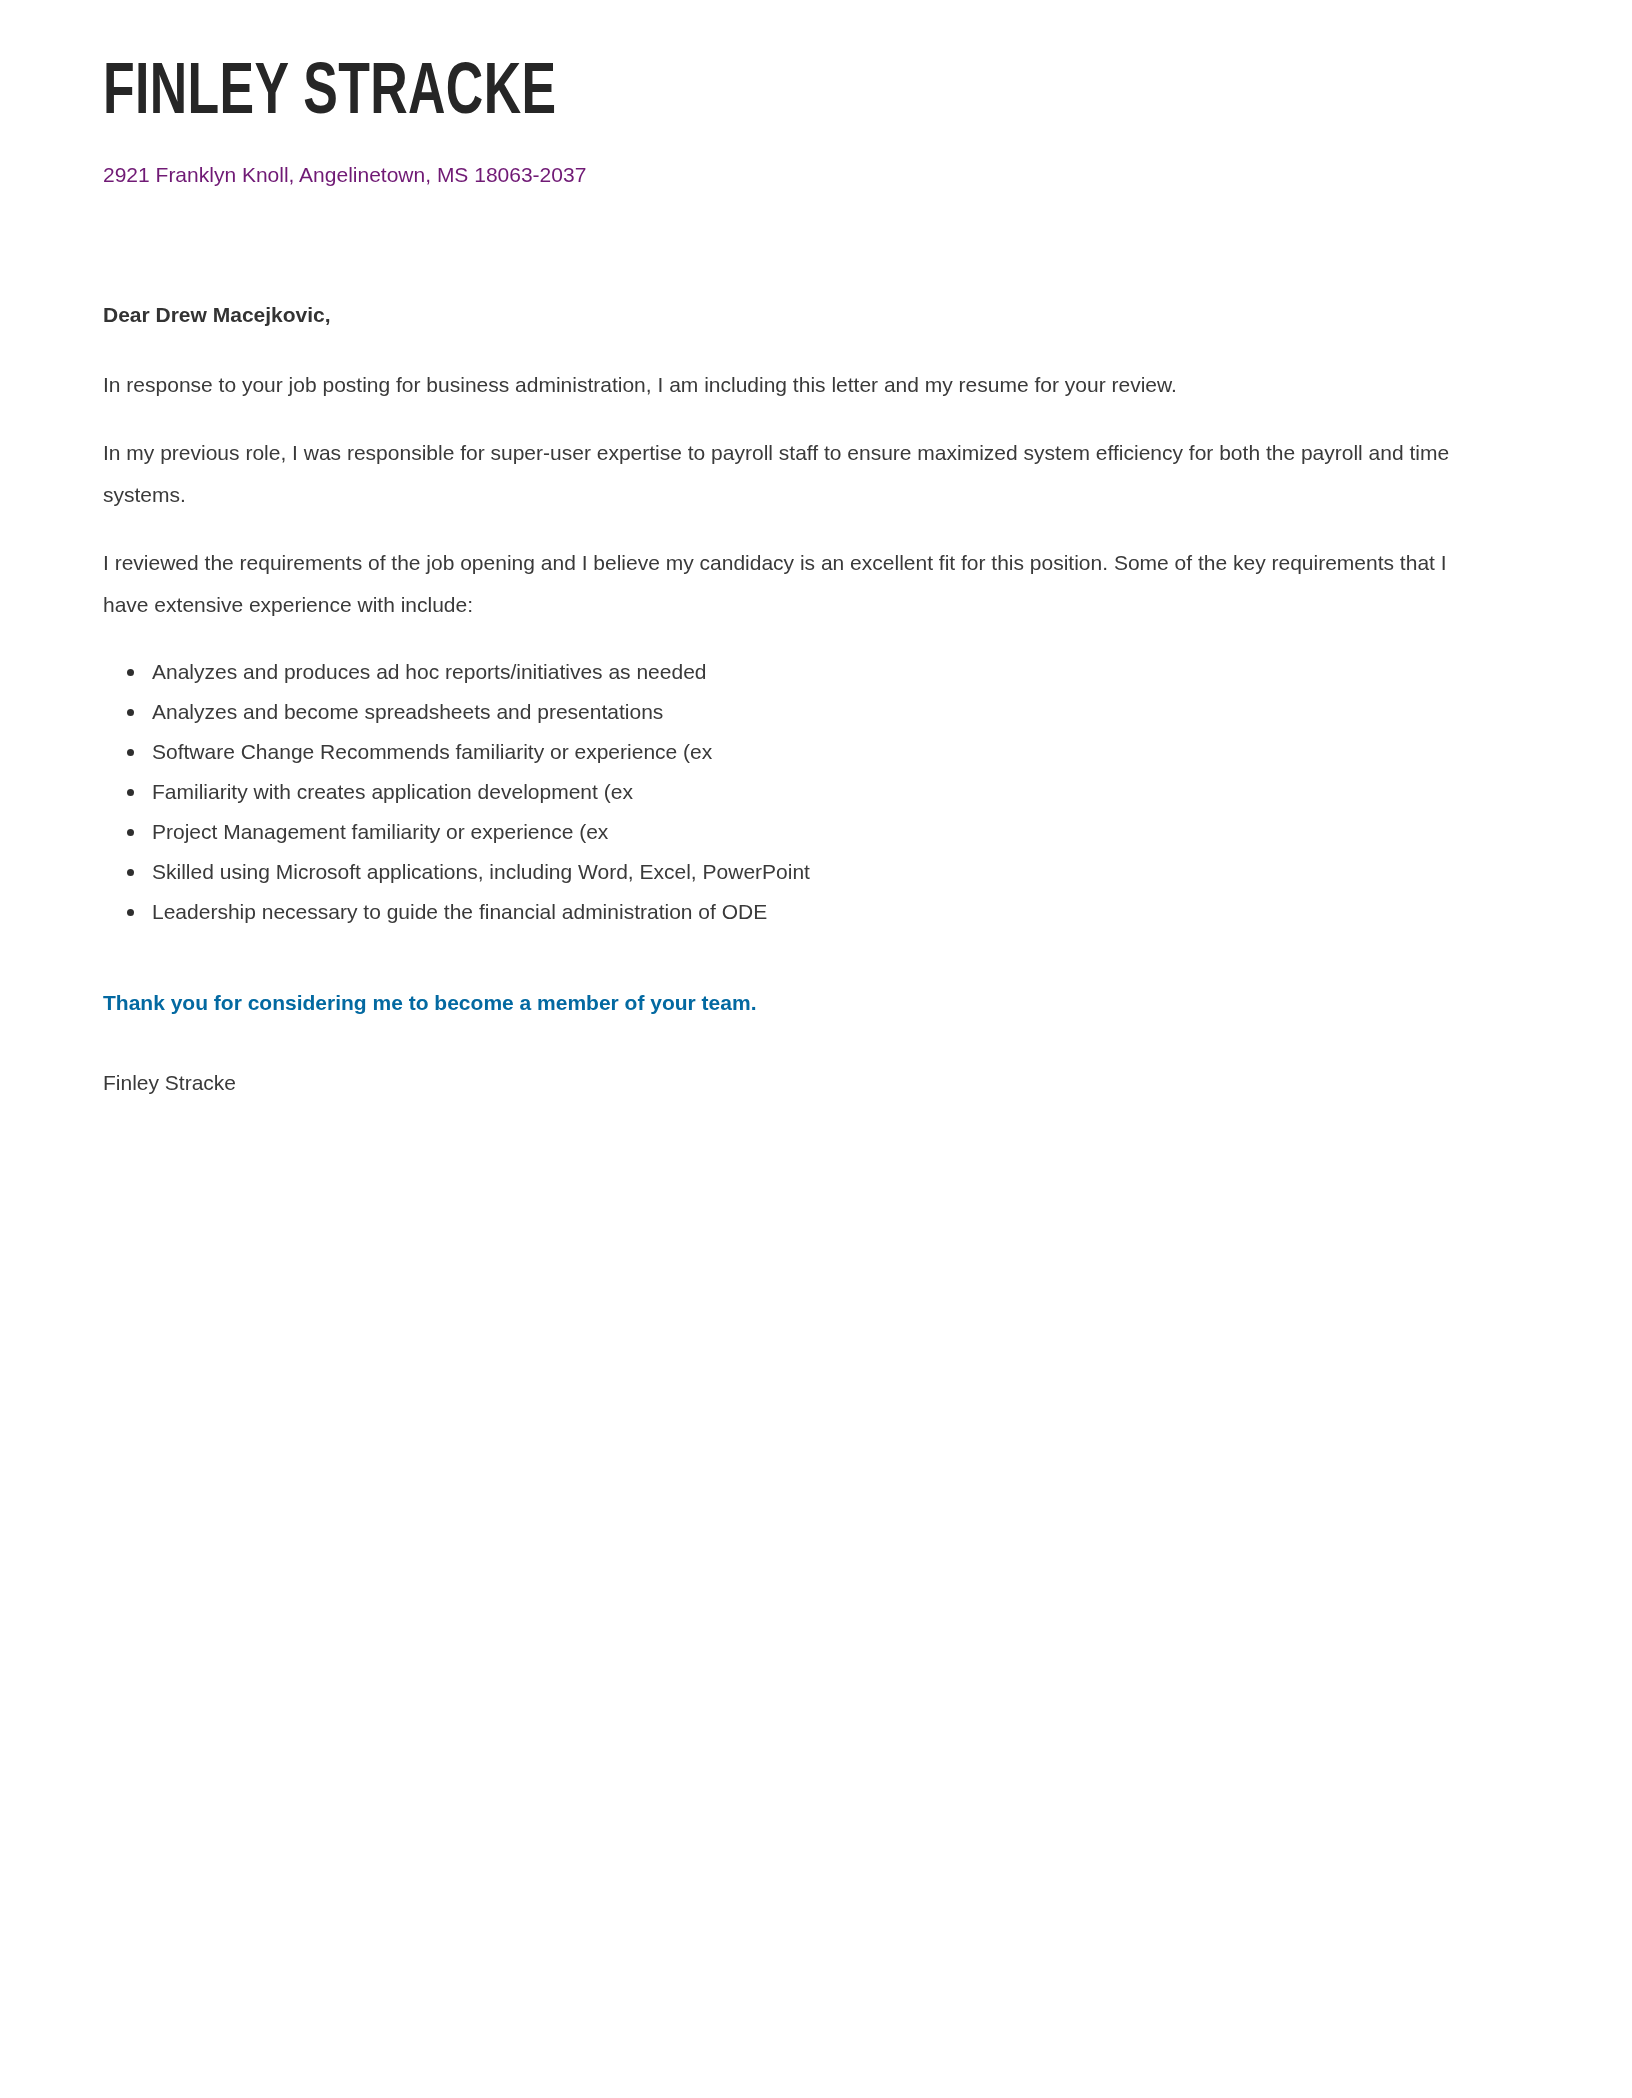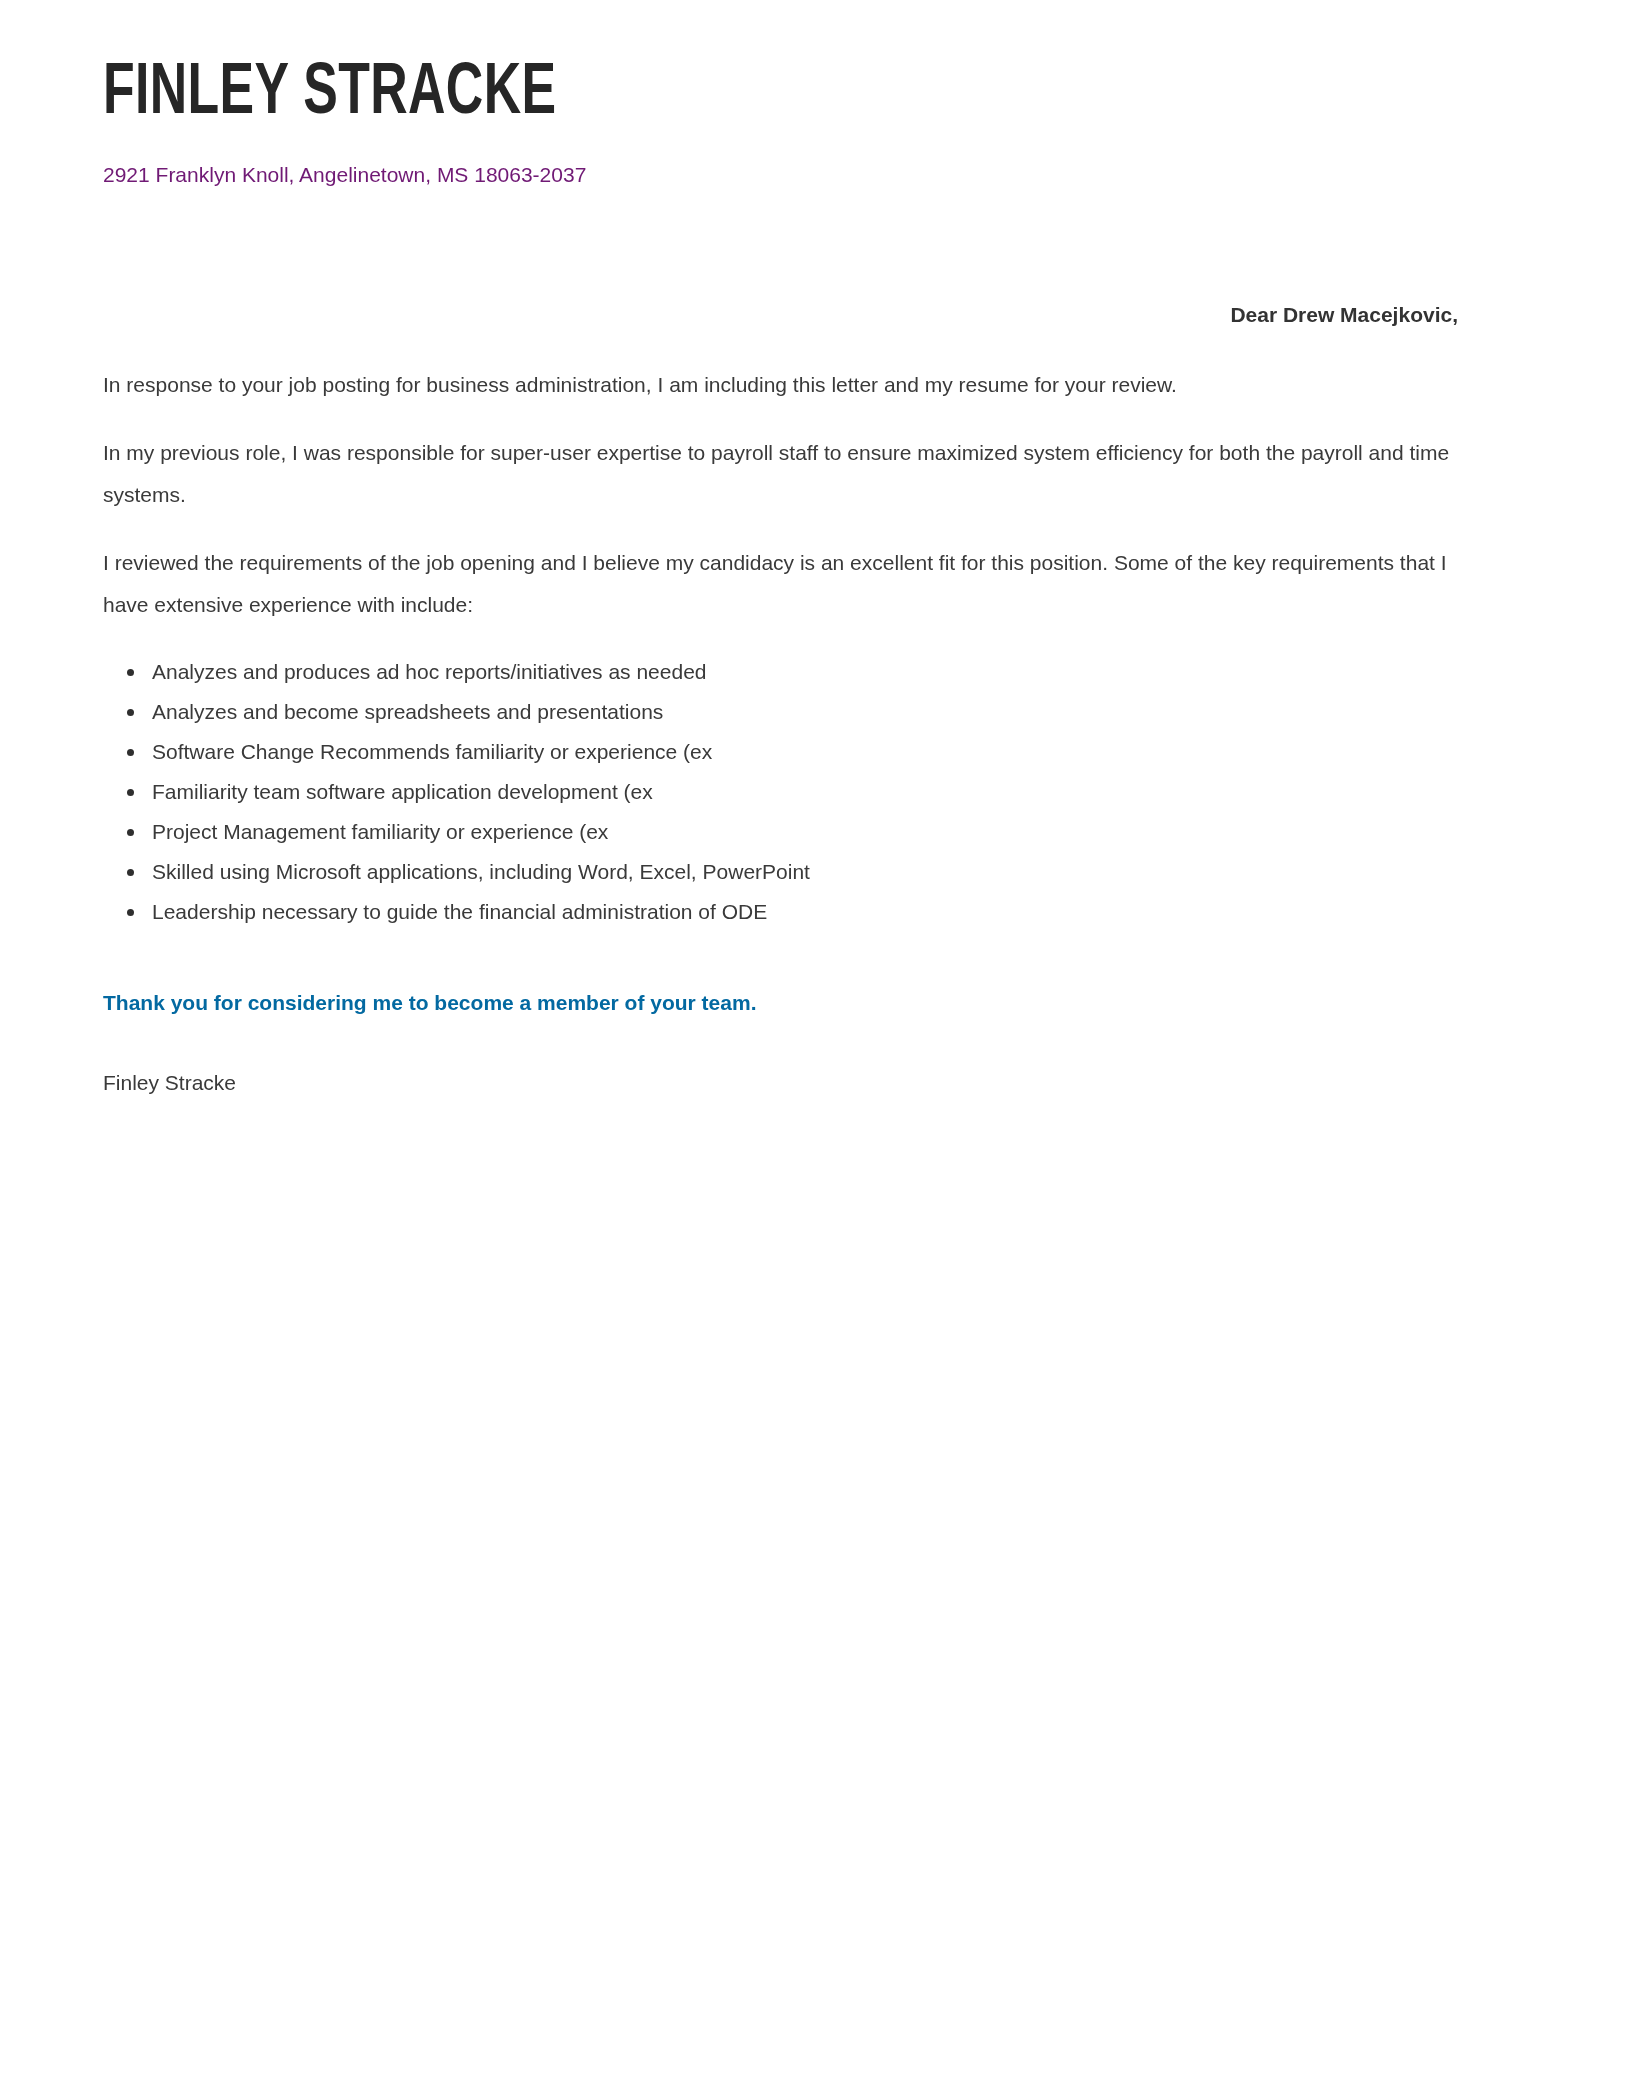--- a/index.html
+++ b/index.html
@@ -37,21 +37,20 @@
     line-height: 42px;
     color: #701a75;
     margin: 0 0 98px 0;
   }
   .greeting {
     font-weight: 700;
     color: #333333;
     font-size: 21px;
     line-height: 42px;
     margin: 0 0 28px 0;
-    text-align: right;
   }
   .body-paragraphs p {
     font-size: 21px;
     line-height: 42px;
     margin: 0 0 26px 0;
   }
   ul.requirements {
     margin: 0 0 50px 0;
     padding: 0 0 0 24px;
     list-style: none;
@@ -109,21 +108,21 @@
 
     <ul class="requirements">
 
         <li>Analyzes and produces ad hoc reports/initiatives as needed</li>
 
         <li>Analyzes and become spreadsheets and presentations</li>
 
 
         <li>Software Change Recommends familiarity or experience (ex</li>
 
-        <li>Familiarity team software application development (ex</li>
+        <li>Familiarity with creates application development (ex</li>
 
         <li>Project Management familiarity or experience (ex</li>
 
         <li>Skilled using Microsoft applications, including Word, Excel, PowerPoint</li>
 
         <li>Leadership necessary to guide the financial administration of ODE</li>
       </ul>
 
     <div class="closing-thanks">Thank you for considering me to become a member of your team.</div>
 

